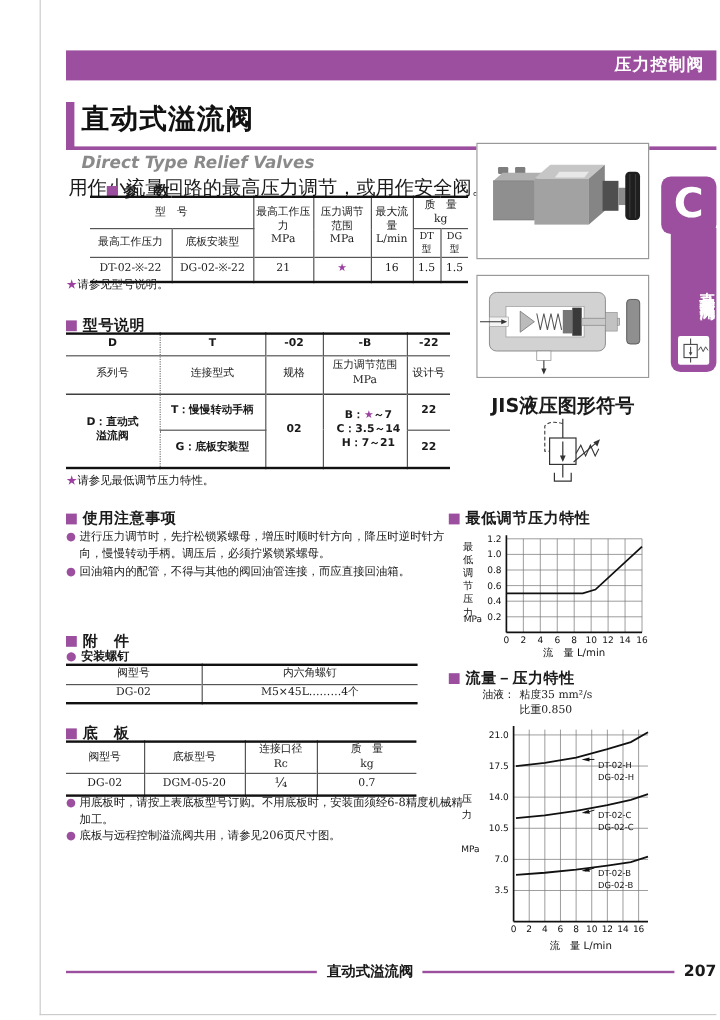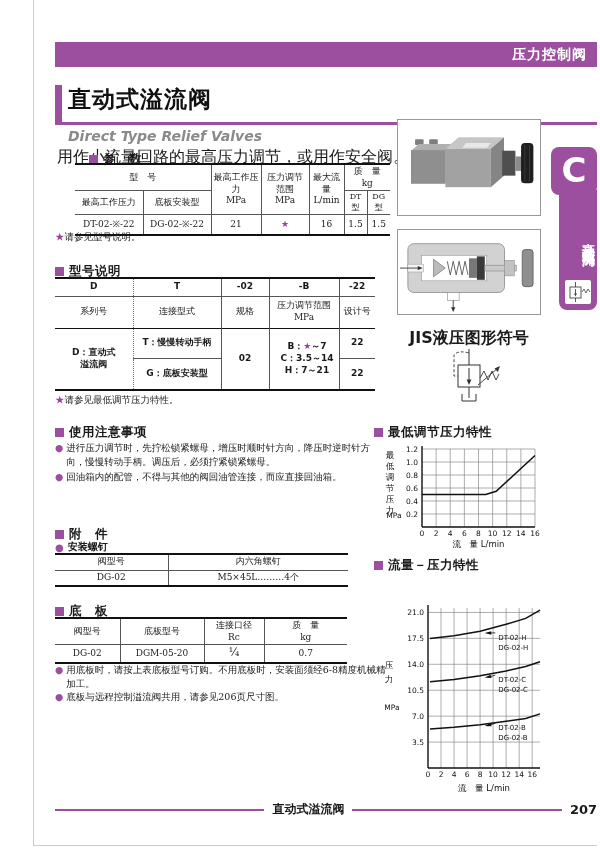--- a/index.html
+++ b/index.html
@@ -355,20 +355,27 @@
         <text x="18" y="64" text-anchor="middle" class="alabel">压</text>
         <text x="18" y="75" text-anchor="middle" class="alabel">力</text>
         <text x="22" y="80" text-anchor="middle" class="tick">MPa</text>
         <text x="106.5" y="109" text-anchor="middle" class="alabel">流　量 L/min</text>
       </svg>
     </div>
 
   <div class="abs sec sans" style="left:374px;top:557px;">
     <span class="sq"></span>
     <span>流量－压力特性</span>
+  </div>
+  <div class="abs oil" style="left:402px;top:574px;">
+    <span>油液：</span>
+    <span>
+      <div>粘度35 mm²/s</div>
+      <div>比重0.850</div>
+    </span>
   </div>
   <div class="abs chart" style="left:372px;top:602px;">
       <svg width="196" height="192">
         <line x1="69.02325581395348" y1="6" x2="69.02325581395348" y2="166" stroke="#777" stroke-width="0.6"></line>
         <line x1="82.04651162790698" y1="6" x2="82.04651162790698" y2="166" stroke="#777" stroke-width="0.6"></line>
         <line x1="95.06976744186046" y1="6" x2="95.06976744186046" y2="166" stroke="#777" stroke-width="0.6"></line>
         <line x1="108.09302325581396" y1="6" x2="108.09302325581396" y2="166" stroke="#777" stroke-width="0.6"></line>
         <line x1="121.11627906976744" y1="6" x2="121.11627906976744" y2="166" stroke="#777" stroke-width="0.6"></line>
         <line x1="134.13953488372093" y1="6" x2="134.13953488372093" y2="166" stroke="#777" stroke-width="0.6"></line>
         <line x1="147.16279069767444" y1="6" x2="147.16279069767444" y2="166" stroke="#777" stroke-width="0.6"></line>

